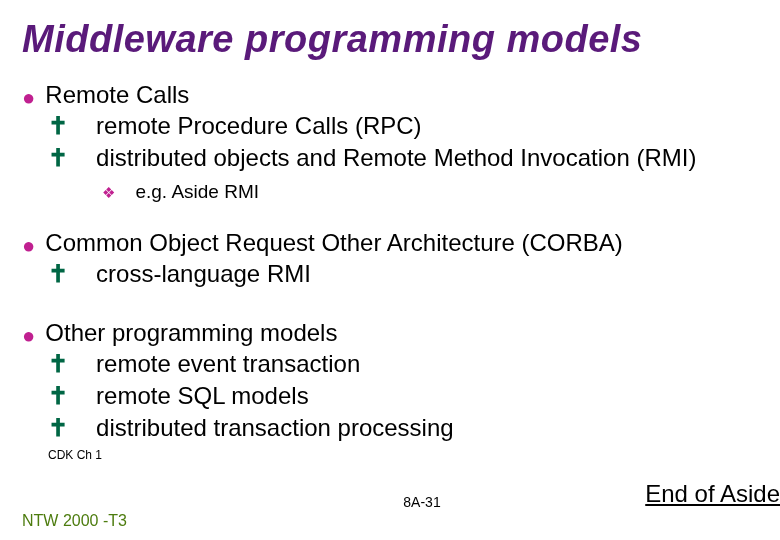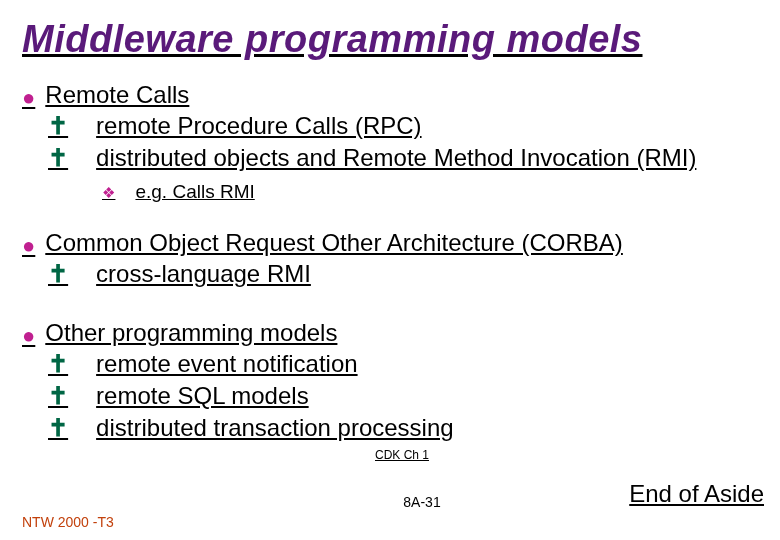--- a/index.html
+++ b/index.html
@@ -6,21 +6,20 @@
   body {
     width: 780px;
     height: 540px;
     background: #fff;
     font-family: Arial, Helvetica, sans-serif;
     position: relative;
     overflow: hidden;
   }
   .slide {
     padding: 18px 24px 0 22px;
-    text-decoration: underline;
   }
   .title {
     font-size: 38px;
     font-weight: bold;
     font-style: italic;
     color: #5a1a7a;
     margin-bottom: 18px;
     letter-spacing: 0.5px;
   }
   .lvl1 {
@@ -70,41 +69,40 @@
     margin-right: 20px;
     font-size: 15px;
   }
   .block { margin-bottom: 26px; }
   .block.tight { margin-bottom: 22px; }
   .footnote {
     font-size: 12px;
     color: #000;
     margin-left: 26px;
     margin-top: 4px;
-    text-align: center;
   }
   .footer-left {
     position: absolute;
     left: 22px;
     bottom: 10px;
-    font-size: 14px;
-    color: #c2410c;
+    font-size: 16px;
+    color: #4d7c0f;
   }
   .footer-center {
     position: absolute;
     left: 50%;
     transform: translateX(-50%);
     bottom: 30px;
     font-size: 14px;
     color: #000;
     margin-left: 32px;
   }
   .aside {
     position: absolute;
-    right: 16px;
+    right: 0;
     bottom: 32px;
     font-size: 24px;
     color: #000;
     text-decoration: underline;
   }
 </style>
 </head>
 <body>
 
 <div class="slide">
@@ -118,21 +116,21 @@
     <div class="lvl2">
       <span class="dagger">✝</span>
       <span>remote Procedure Calls (RPC)</span>
     </div>
     <div class="lvl2">
       <span class="dagger">✝</span>
       <span>distributed objects and Remote Method Invocation (RMI)</span>
     </div>
     <div class="lvl3">
       <span class="dia">❖</span>
-      <span>e.g. Calls RMI</span>
+      <span>e.g. Aside RMI</span>
     </div>
   </div>
 
   <div class="block">
     <div class="lvl1-row">
       <span class="dot">●</span>
       <span class="lvl1">Common Object Request Other Architecture (CORBA)</span>
     </div>
     <div class="lvl2">
       <span class="dagger">✝</span>
@@ -140,21 +138,21 @@
     </div>
   </div>
 
   <div class="block">
     <div class="lvl1-row">
       <span class="dot">●</span>
       <span class="lvl1">Other programming models</span>
     </div>
     <div class="lvl2">
       <span class="dagger">✝</span>
-      <span>remote event notification</span>
+      <span>remote event transaction</span>
     </div>
     <div class="lvl2">
       <span class="dagger">✝</span>
       <span>remote SQL models</span>
     </div>
     <div class="lvl2">
       <span class="dagger">✝</span>
       <span>distributed transaction processing</span>
     </div>
     <div class="footnote">CDK Ch 1</div>

